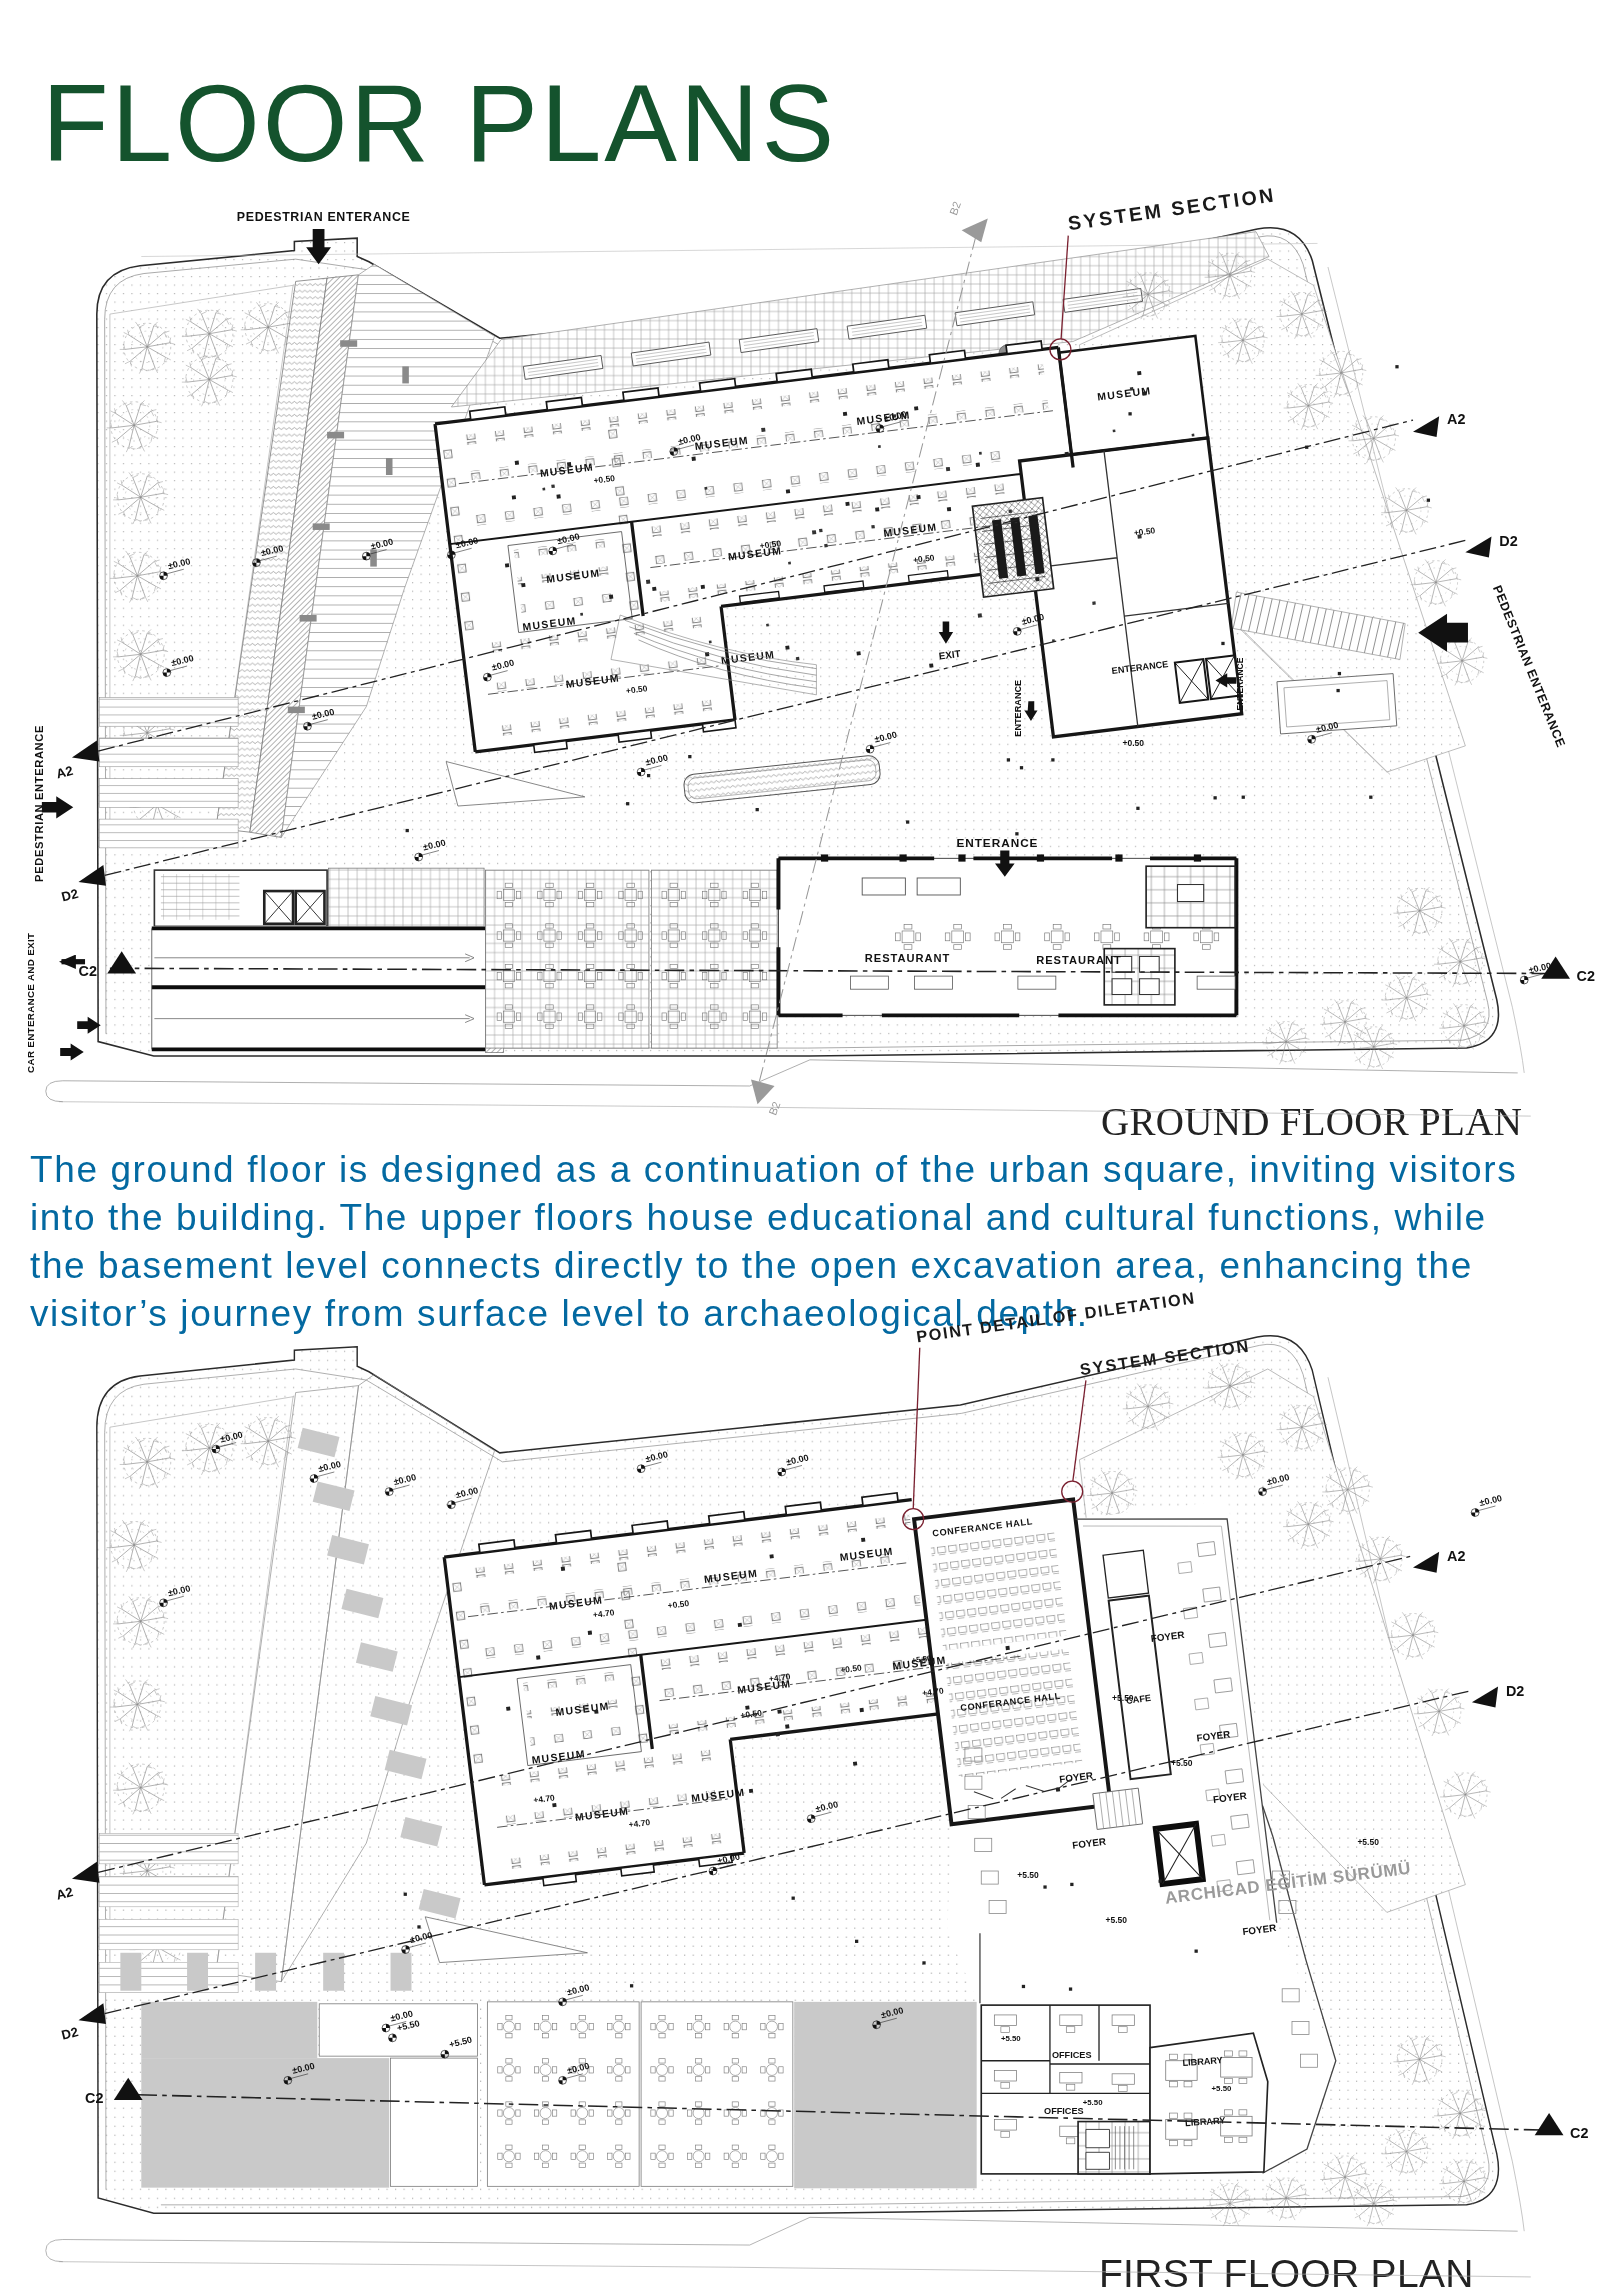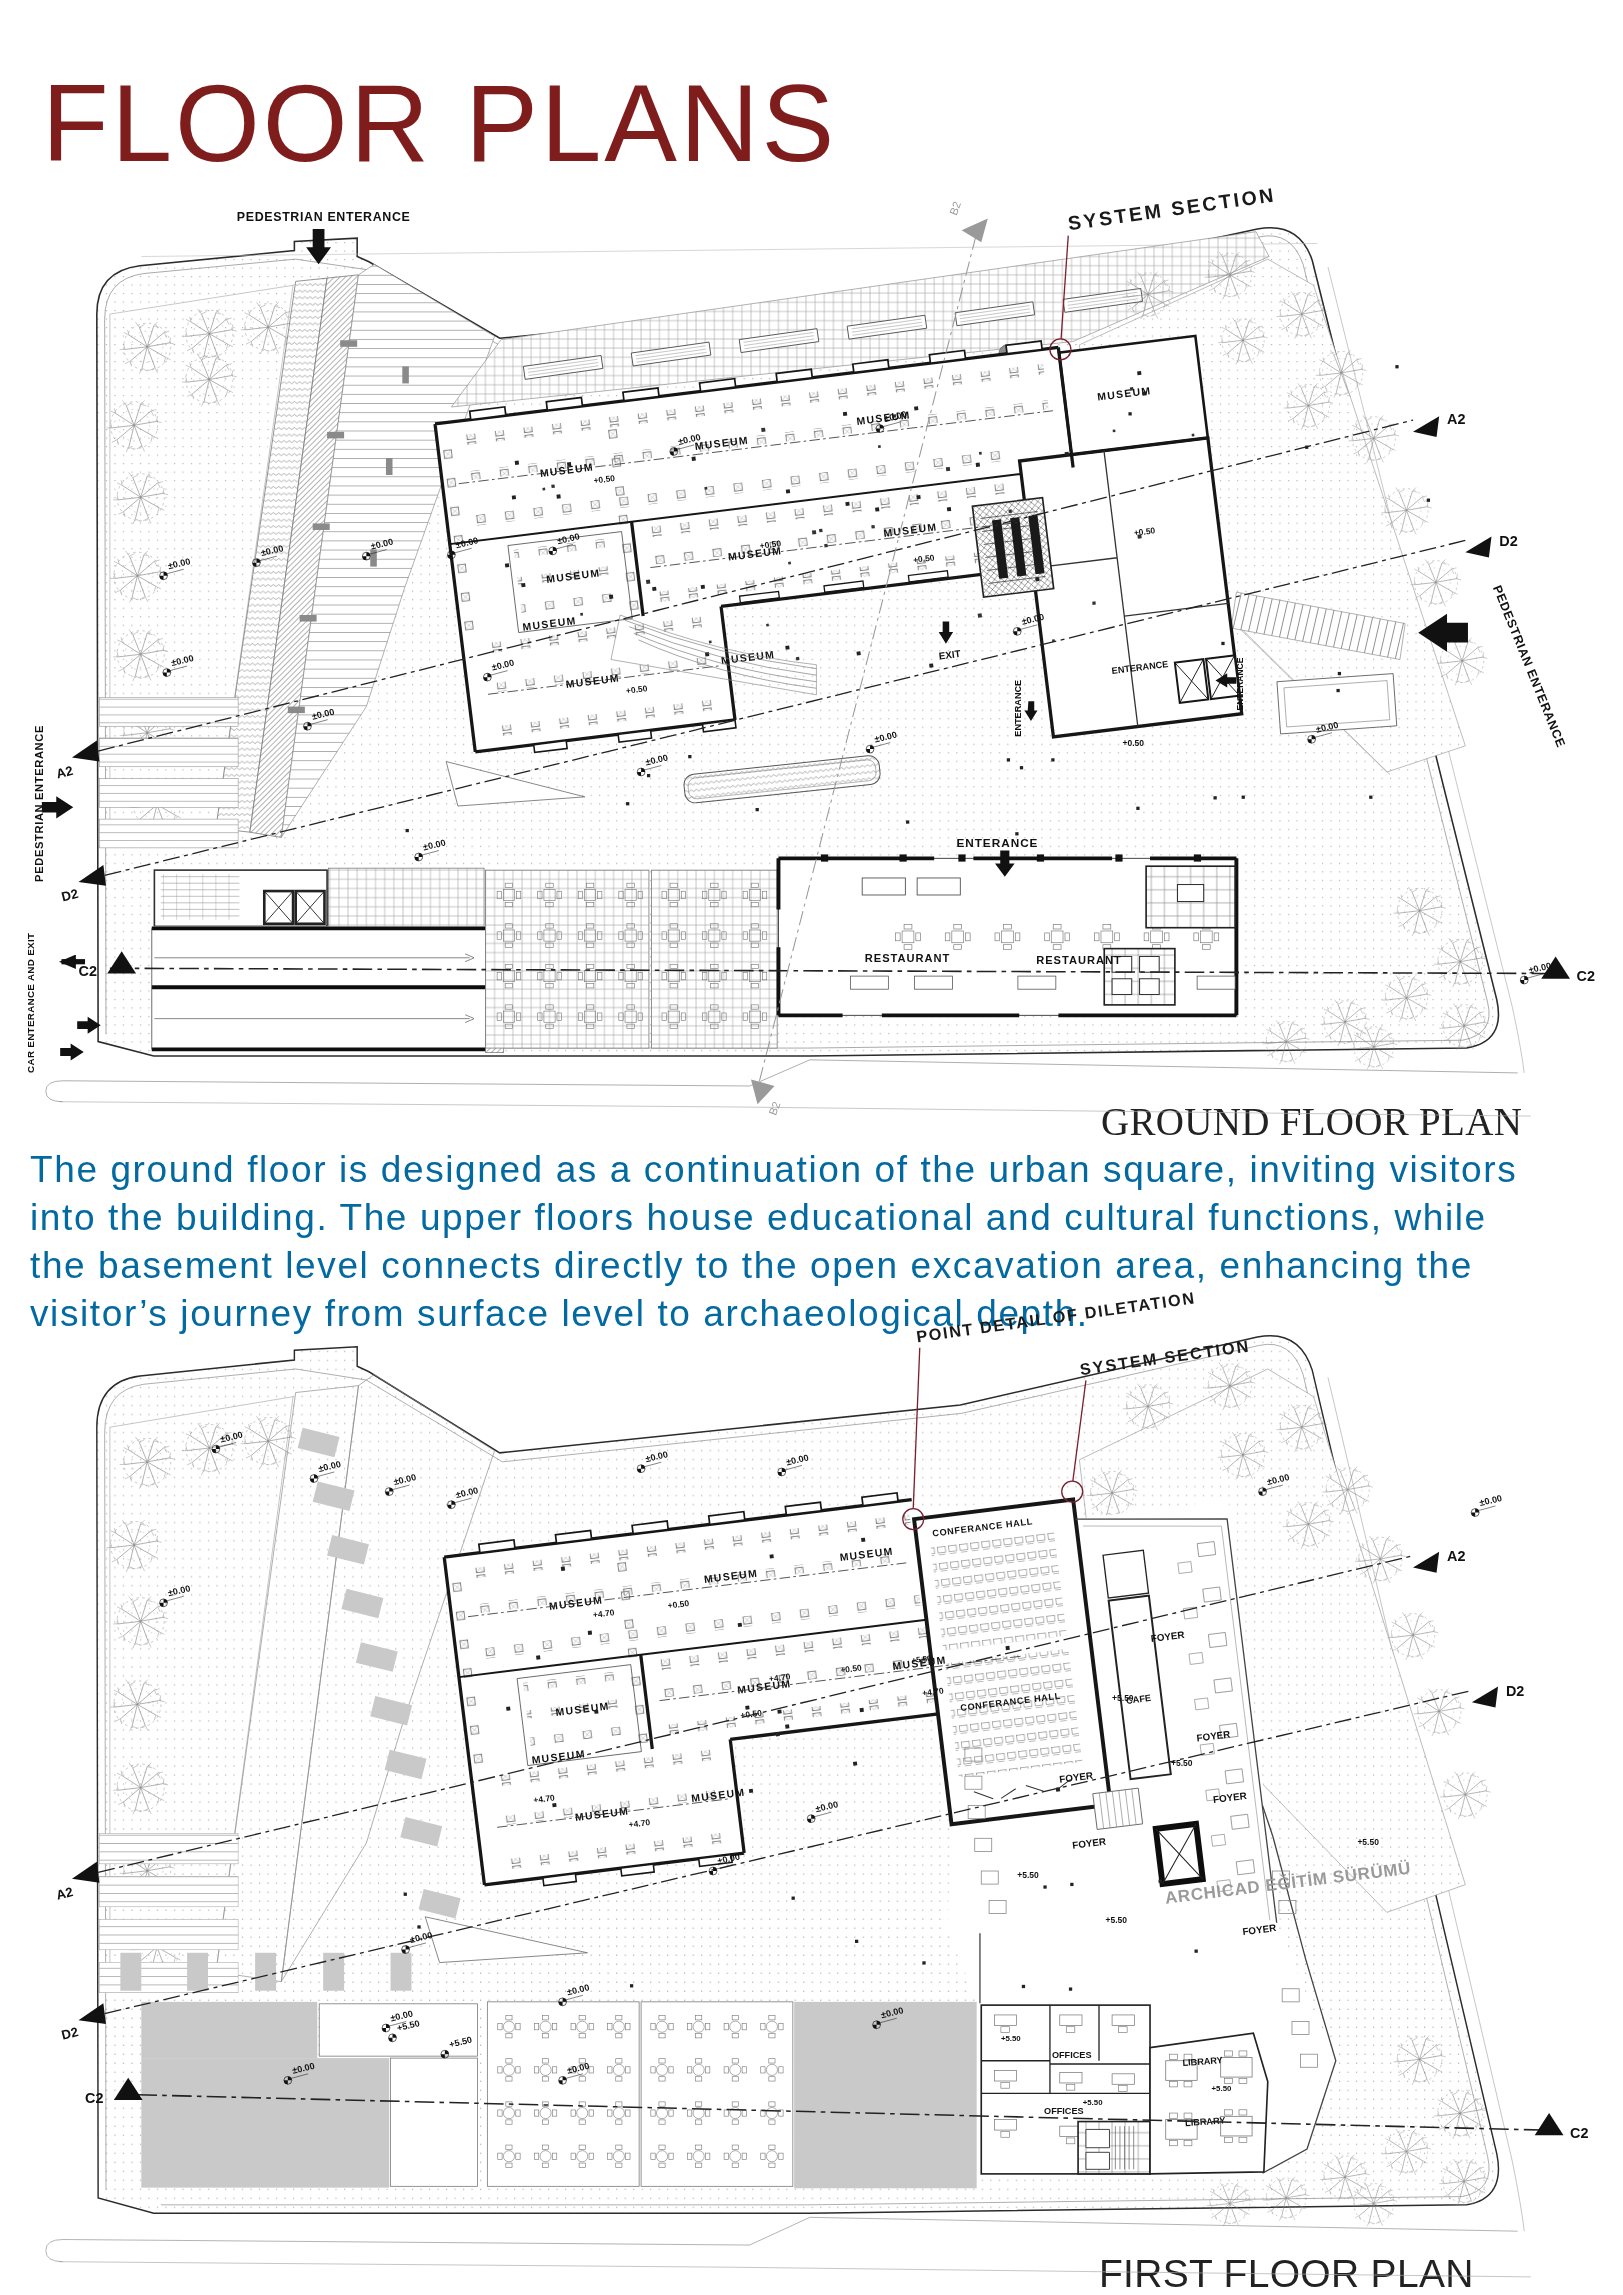--- a/index.html
+++ b/index.html
@@ -1,18 +1,18 @@
 <!DOCTYPE html>
 <html style="font-size:10.5px"><head>
 <meta charset="utf-8">
 <style>
   html,body{margin:0;padding:0;}
   body{width:1623px;height:2295px;position:relative;background:#ffffff;overflow:hidden;
        font-family:"Liberation Sans", sans-serif;}
-  .title{position:absolute;left:42px;top:60px;font-size:109px;letter-spacing:2.9px;color:#7f1d1d;font-weight:400;}
+  .title{position:absolute;left:42px;top:60px;font-size:109px;letter-spacing:2.9px;color:#14532d;font-weight:400;}
   .h2{position:absolute;font-size:39px;color:#222;letter-spacing:0.3px;}
   .para{position:absolute;left:30px;top:1146px;width:1597px;font-size:37px;line-height:48px;color:#0369a1;letter-spacing:1.6px;white-space:nowrap;}
   svg{position:absolute;left:0;top:0;}
   text{font-family:"Liberation Sans", sans-serif;}
 </style>
 </head>
 <body>
 
 <div class="title">FLOOR PLANS</div>
 

